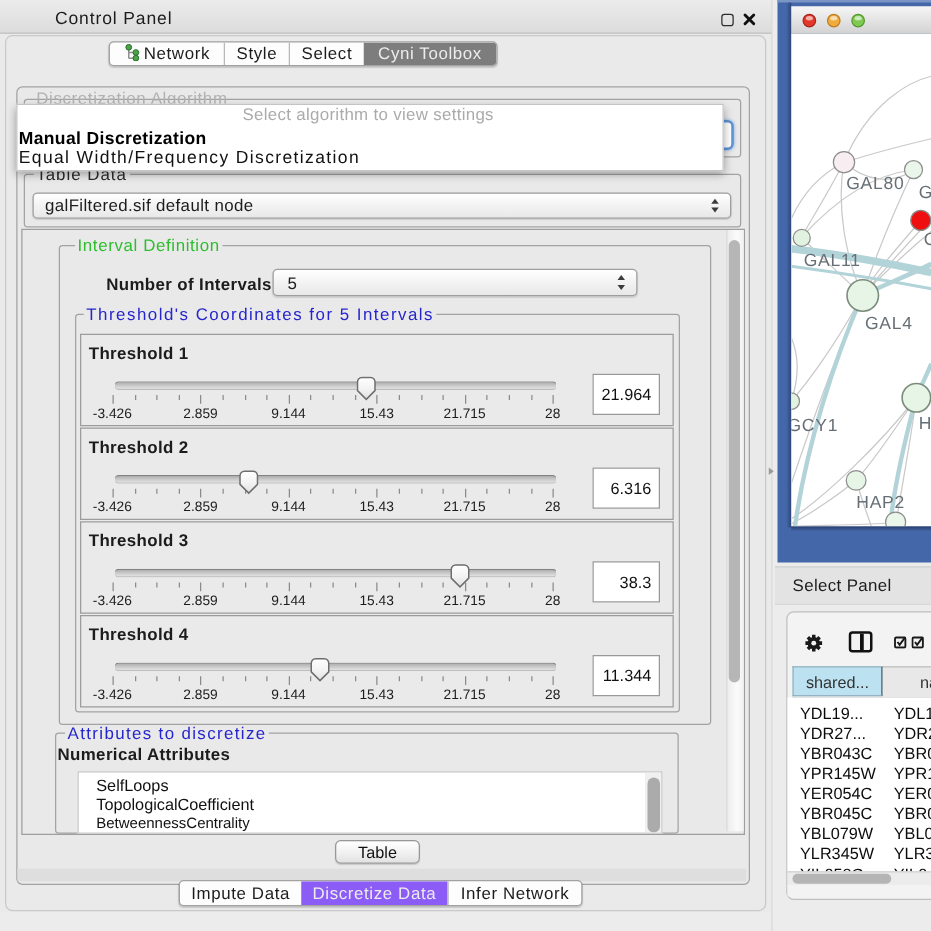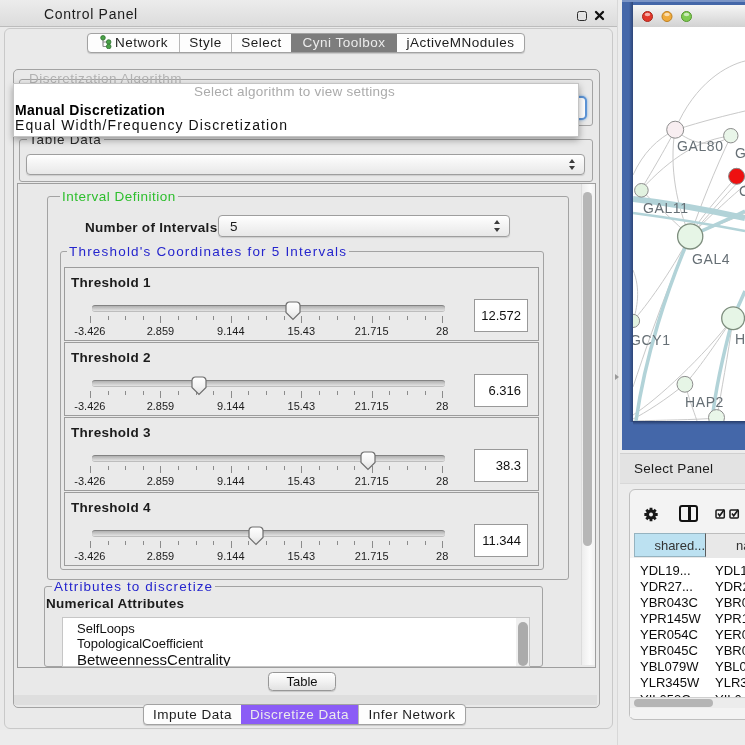--- a/index.html
+++ b/index.html
@@ -48,20 +48,21 @@
 
 <div class="abs" style="left:13px;top:69px;width:585px;height:637px;border:1px solid #a3a3a3;border-radius:5px;background:#e9e9e9;"></div>
 
 <div class="abs" style="left:19px;top:79px;width:572px;height:45px;border:1px solid #a3a3a3;border-radius:3px;"></div>
 <div class="grouptitle" style="left:27px;top:72px;color:#b2b2b2;background:transparent;">Discretization Algorithm</div>
 <div class="abs" style="left:560px;top:96px;width:23px;height:20px;border:2px solid #5d94d6;border-radius:5px;background:#fff;box-shadow:0 0 3px #7aabdf;"></div>
 
 <div class="abs" style="left:19px;top:139px;width:572px;height:41px;border:1px solid #a3a3a3;border-radius:3px;"></div>
 <div class="grouptitle" style="left:27px;top:133px;color:#2a2a2a;letter-spacing:0.8px;">Table Data</div>
 <div class="combo abs" style="left:26px;top:154px;width:557px;height:19px;">
+  <div class="abs f13" style="left:9px;top:2px;">galFiltered.sif default node</div>
   <div class="arrows" style="right:8px;"></div>
 </div>
 
 <div class="abs" style="left:13px;top:83px;width:564px;height:52px;background:#ffffff;border:1px solid #c4c4c4;
   box-shadow:0 3px 7px rgba(0,0,0,0.35);"></div>
 <div class="abs" style="left:194px;top:83.5px;font-size:13.5px;letter-spacing:0.25px;color:#ababab;">Select algorithm to view settings</div>
 <div class="abs bold" style="left:15px;top:101.5px;font-size:14px;letter-spacing:0.3px;color:#000;">Manual Discretization</div>
 <div class="abs" style="left:15px;top:117px;font-size:14px;letter-spacing:1.1px;color:#111;">Equal Width/Frequency Discretization</div>
 
 <div class="abs" style="left:17px;top:183px;width:577px;height:483px;border:1px solid #9e9e9e;background:#e9e9e9;overflow:hidden;">
@@ -115,21 +116,21 @@
   <svg class="abs" style="left:220.2px;top:33px;" width="16" height="20" viewBox="0 0 16 20">
     <defs>
         <linearGradient id="thg1" x1="0" y1="0" x2="0" y2="1">
       <stop offset="0" stop-color="#ffffff"></stop>
           <stop offset="0.55" stop-color="#f2f2f2"></stop>
           <stop offset="1" stop-color="#e0e0e0"></stop>
     </linearGradient>
       </defs>
     <path d="M1,4.5 A3.5,3.5 0 0 1 4.5,1 L11.5,1 A3.5,3.5 0 0 1 15,4.5 L15,11.5 L8,18.5 L1,11.5 Z" fill="url(#thg1)" stroke="#6e6e6e" stroke-width="1.2"></path>
   </svg>
-  <div class="tfield">12.572</div>
+  <div class="tfield">21.964</div>
 </div>
 
 <div class="thpanel" style="top:341.5px;">
   <div class="abs bold f13" style="left:6px;top:7px;">Threshold 2</div>
   <div class="track"></div>
   <div class="tick" style="left:24.9px;top:48px;height:7px;"></div>
   <div class="tick" style="left:42.5px;top:48px;height:4px;"></div>
   <div class="tick" style="left:60.1px;top:48px;height:4px;"></div>
   <div class="tick" style="left:77.7px;top:48px;height:4px;"></div>
   <div class="tick" style="left:95.4px;top:48px;height:7px;"></div>
@@ -253,21 +254,21 @@
   </svg>
   <div class="tfield">11.344</div>
 </div>
 
 <div class="abs" style="left:44px;top:586px;width:497px;height:79px;border:1px solid #a3a3a3;border-radius:3px;"></div>
 <div class="grouptitle" style="left:52px;top:580px;color:#2525cd;letter-spacing:1.1px;">Attributes to discretize</div>
 <div class="abs bold f13" style="left:46px;top:596px;">Numerical Attributes</div>
 <div class="abs" style="left:62px;top:617px;width:466px;height:48px;background:#fff;border:1px solid #c6c6c6;overflow:hidden;">
   <div class="abs" style="left:14px;top:3px;font-size:13px;color:#111;">SelfLoops</div>
   <div class="abs" style="left:14px;top:18px;font-size:13px;color:#111;">TopologicalCoefficient</div>
-  <div class="abs" style="left:14px;top:33px;font-size:15px;color:#111;">BetweennessCentrality</div>
+  <div class="abs" style="left:14px;top:33px;font-size:12px;color:#111;">BetweennessCentrality</div>
   <div class="abs" style="right:0;top:0;width:13px;height:48px;background:#f0f0f0;"></div>
   <div class="abs" style="right:1.5px;top:4px;width:10px;height:44px;background:#ababab;border-radius:5px;"></div>
 </div>
 
 <div class="abs" style="left:268px;top:672px;width:66px;height:17px;border:1px solid #979797;border-radius:4.5px;
   background:linear-gradient(180deg,#ffffff,#f2f2f2 50%,#e2e2e2);box-shadow:0 1px 1px rgba(0,0,0,0.15);
   font-size:13px;color:#111;text-align:center;line-height:17px;">Table</div>
 
 <div class="abs" style="left:14px;top:695px;width:583px;height:10px;background:#dedede;"></div>
 
@@ -280,21 +281,20 @@
 <div class="seg" style="left:87px;top:33px;height:18px;">
   <div style="width:91px;line-height:18px;"><svg width="13" height="14" viewBox="0 0 13 14" style="vertical-align:-2px;margin-right:3px;">
     <path d="M4 3 L4 11.5 M4 7 L9.5 7 M4 11.5 L9.5 11.5" stroke="#8e8e8e" stroke-width="1.2" fill="none"></path>
     <circle cx="4" cy="2.8" r="2.3" fill="#4aa347" stroke="#2e7030" stroke-width="0.8"></circle>
     <circle cx="9.7" cy="7" r="2.3" fill="#4aa347" stroke="#2e7030" stroke-width="0.8"></circle>
     <circle cx="9.7" cy="11.5" r="2.3" fill="#4aa347" stroke="#2e7030" stroke-width="0.8"></circle>
   </svg>Network</div>
   <div class="sep" style="width:51px;line-height:18px;">Style</div>
   <div class="sep" style="width:59px;line-height:18px;">Select</div>
   <div class="sel" style="width:106px;line-height:18px;background:#7d7d7d;">Cyni Toolbox</div>
-  <div style="width:127px;line-height:18px;">jActiveMNodules</div>
 </div>
 
 <div class="abs" style="left:622px;top:0;width:123px;height:450px;background:#4467a9;"></div>
 <div class="abs" style="left:622px;top:0;width:123px;height:2px;background:#7b95c6;"></div>
 <div class="abs" style="left:629px;top:2px;width:4px;height:420px;background:linear-gradient(90deg,rgba(20,30,60,0),rgba(20,30,60,0.45));"></div>
 <div class="abs" style="left:633px;top:421px;width:112px;height:4px;background:linear-gradient(180deg,rgba(15,25,55,0.55),rgba(15,25,55,0));"></div>
 
 <div class="abs" style="left:633px;top:5px;width:112px;height:22px;
   background:linear-gradient(180deg,#f6f6f6,#d2d2d2);border-bottom:1px solid #8f8f8f;"></div>
 <svg class="abs" style="left:633px;top:5px;" width="112" height="22" viewBox="0 0 112 22">
@@ -381,21 +381,21 @@
 <div class="abs" style="left:688px;top:507px;width:2.5px;height:13px;background:#111;"></div>
 <svg class="abs" style="left:715px;top:508px;" width="11" height="11" viewBox="0 0 11 11">
   <rect x="1" y="2" width="8.3" height="8" rx="1" fill="none" stroke="#1a1a1a" stroke-width="1.5"></rect>
   <path d="M3 5.6 L4.7 7.8 L9.3 1.6" fill="none" stroke="#1a1a1a" stroke-width="1.6"></path>
 </svg>
 <svg class="abs" style="left:728.5px;top:508px;" width="11" height="11" viewBox="0 0 11 11">
   <rect x="1" y="2" width="8.3" height="8" rx="1" fill="none" stroke="#1a1a1a" stroke-width="1.5"></rect>
   <path d="M3 5.6 L4.7 7.8 L9.3 1.6" fill="none" stroke="#1a1a1a" stroke-width="1.6"></path>
 </svg>
 <div class="abs" style="left:634px;top:533px;width:111px;height:24px;background:#e8e8e8;border-top:1px solid #bdbdbd;border-bottom:1px solid #a5a5a5;"></div>
-<div class="abs" style="left:634px;top:533px;width:72px;height:24px;background:#bce1f1;border:1px solid #95b3c0;border-right:1px solid #5c5c5c;box-sizing:border-box;font-size:13px;color:#333;text-align:right;line-height:23px;">shared...</div>
+<div class="abs" style="left:634px;top:533px;width:72px;height:24px;background:#bce1f1;border:1px solid #95b3c0;border-right:1px solid #5c5c5c;box-sizing:border-box;font-size:13px;color:#333;text-align:center;line-height:23px;">shared...</div>
 <div class="abs" style="left:736px;top:538px;font-size:13px;color:#333;">na</div>
 <div class="abs" style="left:630px;top:558px;width:115px;height:139px;background:#fff;"></div>
 <div class="abs" style="left:640px;top:563.0px;font-size:13px;color:#0c0c0c;">YDL19...</div>
 <div class="abs" style="left:715px;top:563.0px;font-size:13px;color:#0c0c0c;">YDL1</div>
 <div class="abs" style="left:640px;top:579.1px;font-size:13px;color:#0c0c0c;">YDR27...</div>
 <div class="abs" style="left:715px;top:579.1px;font-size:13px;color:#0c0c0c;">YDR2</div>
 <div class="abs" style="left:640px;top:595.1px;font-size:13px;color:#0c0c0c;">YBR043C</div>
 <div class="abs" style="left:715px;top:595.1px;font-size:13px;color:#0c0c0c;">YBR0</div>
 <div class="abs" style="left:640px;top:611.2px;font-size:13px;color:#0c0c0c;">YPR145W</div>
 <div class="abs" style="left:715px;top:611.2px;font-size:13px;color:#0c0c0c;">YPR1</div>

